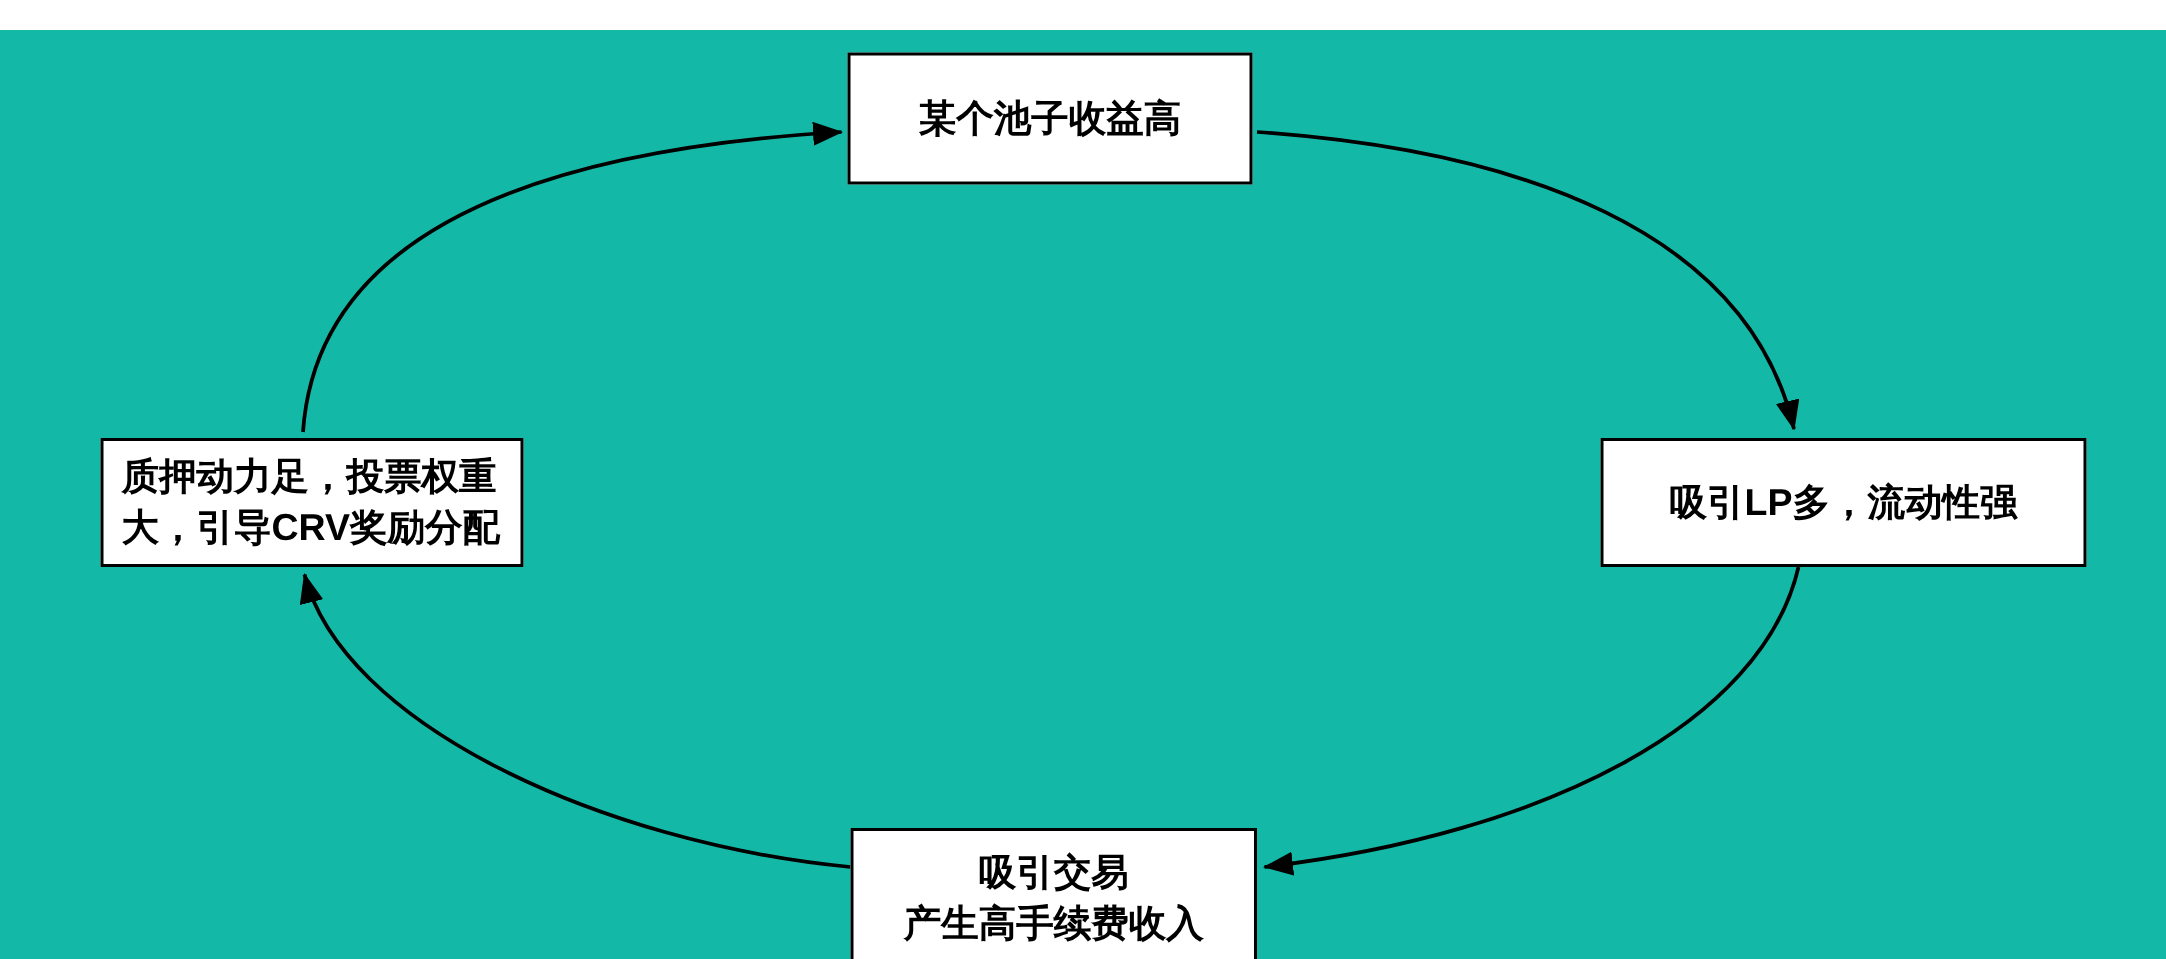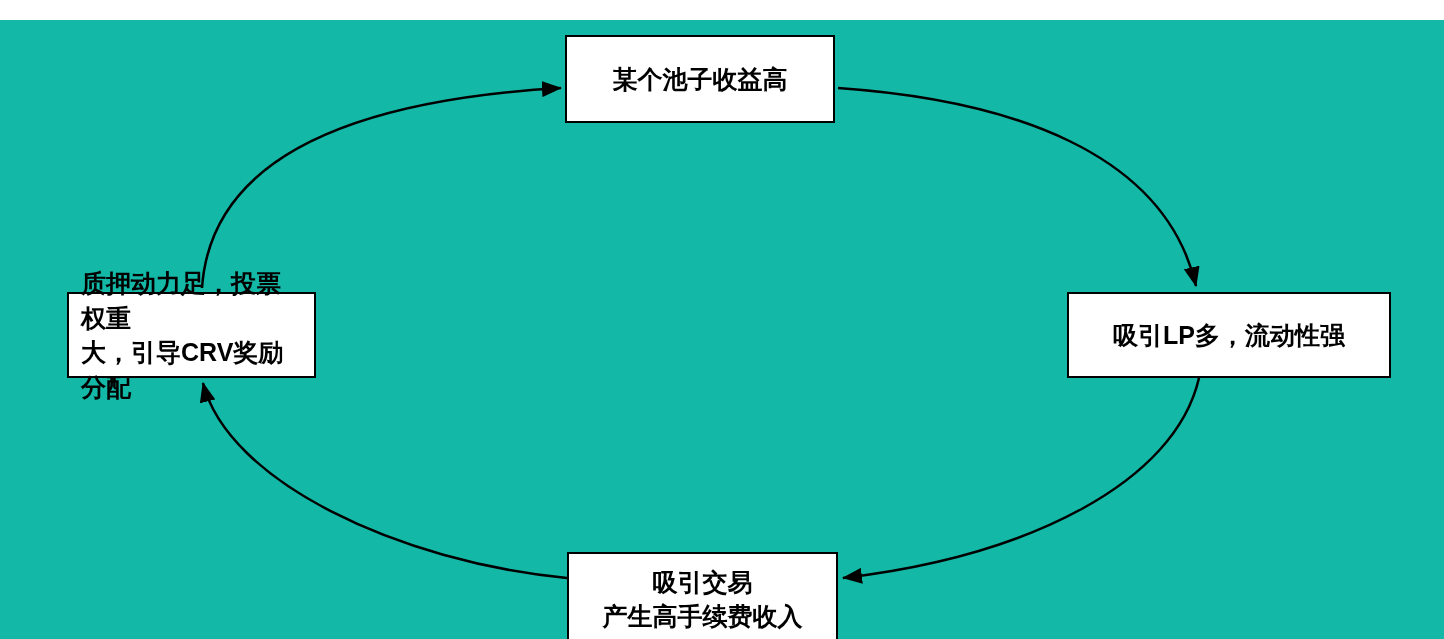--- a/index.html
+++ b/index.html
@@ -40,21 +40,21 @@
     font-size: 25px;
     font-weight: bold;
     line-height: 1.38;
     text-align: center;
     white-space: pre-line;
   }
   .node-top    { left: 565px;  top: 15px;  width: 270px; height: 88px; }
   .node-right  { left: 1067px; top: 272px; width: 324px; height: 86px; }
   .node-bottom { left: 567px;  top: 532px; width: 271px; height: 94px; }
   .node-left   {
-    left: 67px; top: 272px; width: 249px; height: 86px;
+    left: 67px; top: 272px; width: 282px; height: 86px;
     justify-content: flex-start;
     text-align: left;
     padding: 0 12px;
   }
 </style>
 </head>
 <body>
 
 <div class="stage">
 

